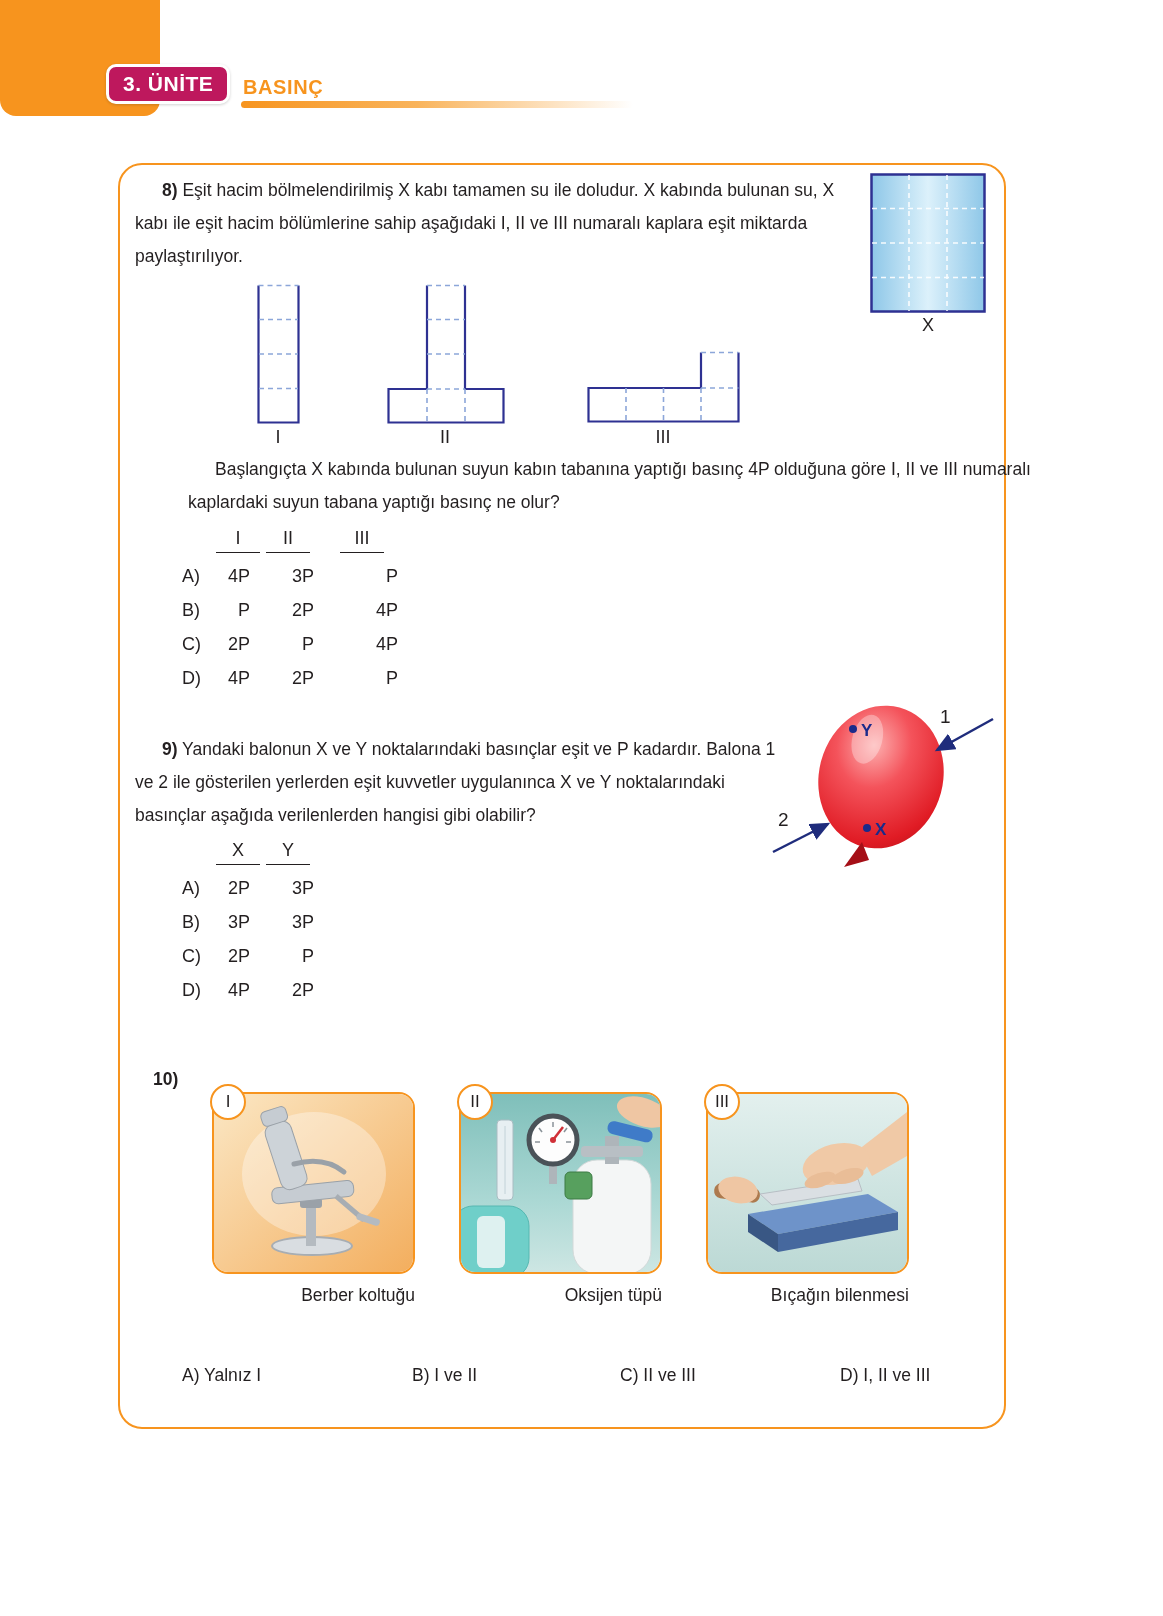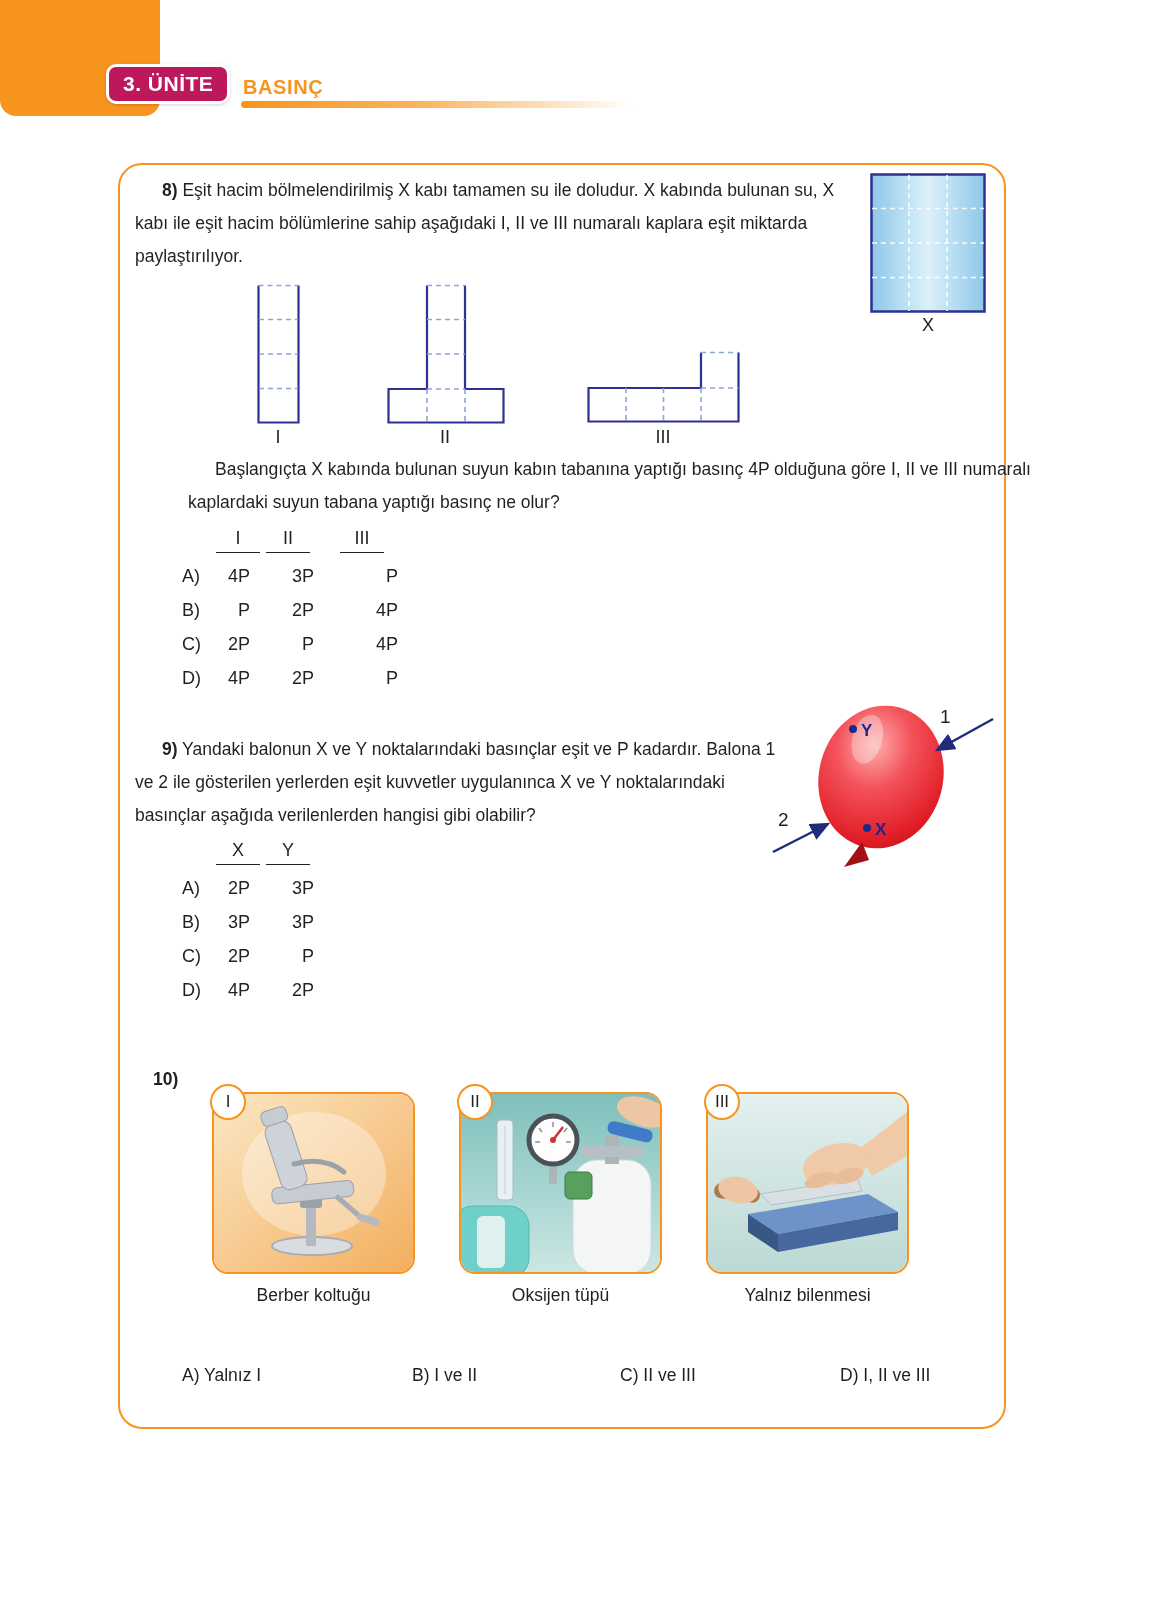--- a/index.html
+++ b/index.html
@@ -41,21 +41,21 @@
   .balloon-wrap{position:absolute;left:650px;top:537px;}
   .q10-num{position:absolute;left:33px;top:898px;font-size:17.5px;font-weight:bold;line-height:33px;}
   .card{position:absolute;width:203px;height:182px;}
   .card-i{left:92px;top:927px;} .card-ii{left:339px;top:927px;} .card-iii{left:586px;top:927px;}
   .card-frame{position:absolute;inset:0;border:2px solid #F7941E;border-radius:16px;overflow:hidden;
         box-sizing:border-box;}
   .card-frame svg{display:block;width:100%;height:100%;}
   .card-badge{position:absolute;left:-2px;top:-8px;width:32px;height:32px;background:#fff;
         border:2px solid #F7941E;border-radius:50%;display:flex;align-items:center;justify-content:center;
         font-size:17px;z-index:2;}
-  .caption{position:absolute;top:1120px;width:203px;text-align:center;font-size:17.5px;}
+  .caption{position:absolute;top:1120px;width:203px;text-align:right;font-size:17.5px;}
   .cap-i{left:92px;} .cap-ii{left:339px;} .cap-iii{left:586px;}
   .q10-question{position:absolute;left:66px;top:1152px;width:800px;font-size:17.5px;line-height:30px;margin:0;}
   .q10-opt{position:absolute;top:1200px;font-size:17.5px;}
   .opt-a{left:62px;} .opt-b{left:292px;} .opt-c{left:500px;} .opt-d{left:708px;margin-left:12px;}
   .page-number{position:absolute;left:0;right:0;top:1488px;text-align:center;font-size:18px;}
 </style>
 </head>
 <body>
 
 <div class="page">
@@ -311,21 +311,21 @@
           <ellipse cx="128" cy="70" rx="34" ry="20" fill="#F0C9A6" transform="rotate(-14 128 70)"></ellipse>
           <ellipse cx="112" cy="86" rx="16" ry="7" fill="#E9BD97" transform="rotate(-18 112 86)"></ellipse>
           <ellipse cx="140" cy="82" rx="16" ry="7" fill="#E9BD97" transform="rotate(-16 140 82)"></ellipse>
           <ellipse cx="30" cy="96" rx="20" ry="13" fill="#EFC6A3" transform="rotate(12 30 96)"></ellipse>
         </svg>
       </div>
     </div>
 
     <div class="caption cap-i">Berber koltuğu</div>
     <div class="caption cap-ii">Oksijen tüpü</div>
-    <div class="caption cap-iii">Yalnız bilenmesi</div>
+    <div class="caption cap-iii">Bıçağın bilenmesi</div>
 
 
     <div class="q10-opt opt-a">A) Yalnız I</div>
     <div class="q10-opt opt-b">B) I ve II</div>
     <div class="q10-opt opt-c">C) II ve III</div>
     <div class="q10-opt opt-d">D) I, II ve III</div>
 
   </div>
 
 

